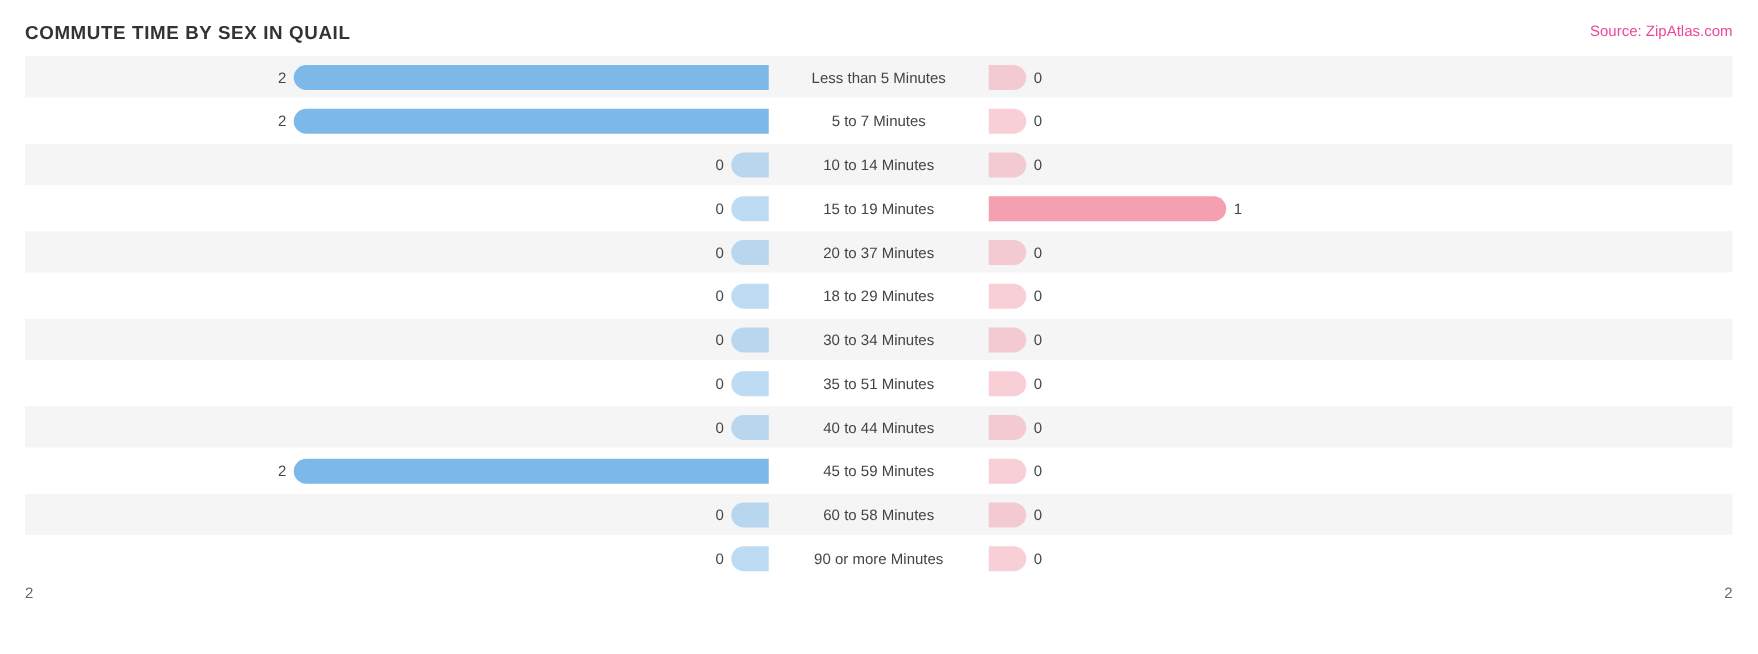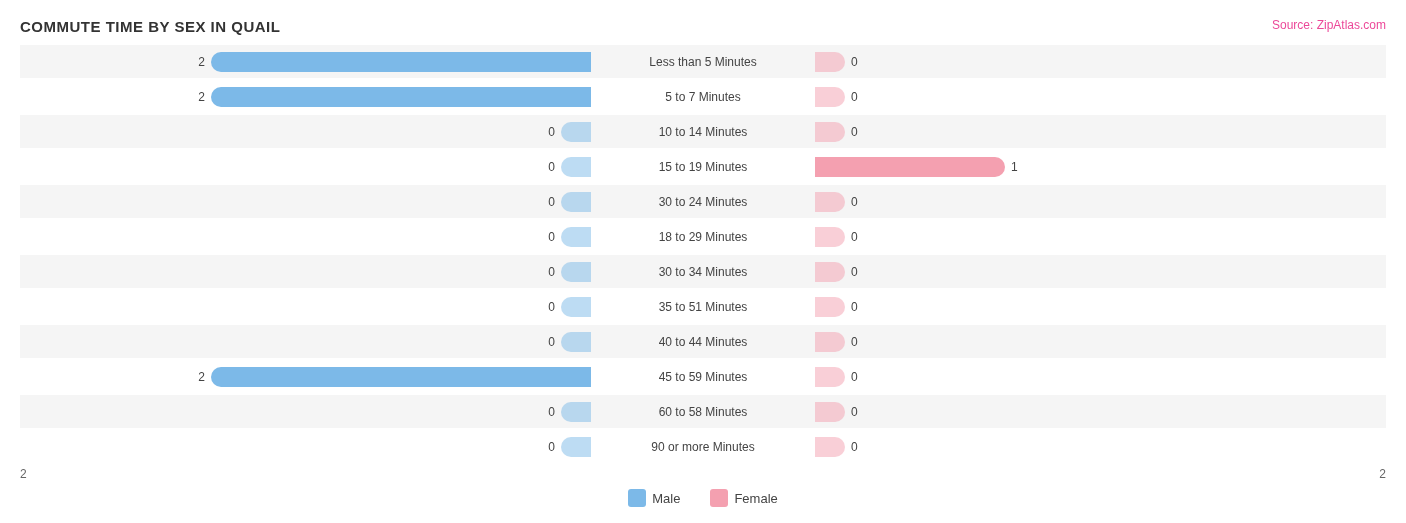--- a/index.html
+++ b/index.html
@@ -57,21 +57,21 @@
       position: relative;
     }
     .right-section {
       width: 620px;
       display: flex;
       align-items: center;
       height: 100%;
       position: relative;
     }
     .label-cell {
-      width: 224px;
+      width: 176px;
       text-align: center;
       font-size: 12px;
       color: #444;
       flex-shrink: 0;
       padding: 0 6px;
       z-index: 2;
     }
     .left-bar-wrap {
       width: 420px;
       display: flex;
@@ -216,21 +216,21 @@
       </div>
     </div>
   </div>
       <div class="bar-row">
     <div class="left-section">
       <div class="left-bar-wrap">
         <span class="bar-value-left">0</span>
         <div class="bar-blue" style="width:30px; opacity:0.5;"></div>
       </div>
     </div>
-    <div class="label-cell">30 to 24 Minutes</div>
+    <div class="label-cell">20 to 37 Minutes</div>
     <div class="right-section">
       <div class="right-bar-wrap">
         <div class="bar-pink" style="width:30px; opacity:0.5;"></div>
         <span class="bar-value-right">0</span>
       </div>
     </div>
   </div>
       <div class="bar-row">
     <div class="left-section">
       <div class="left-bar-wrap">
@@ -336,23 +336,13 @@
       </div>
     </div>
   </div>
     </div>
 
   <div class="axis-labels">
     <span class="axis-left">2</span>
     <span class="axis-right">2</span>
   </div>
 
-  <div class="legend">
-    <div class="legend-item">
-      <div class="legend-box" style="background:#7cb9e8;"></div>
-      <span>Male</span>
-    </div>
-    <div class="legend-item">
-      <div class="legend-box" style="background:#f4a0b0;"></div>
-      <span>Female</span>
-    </div>
-  </div>
 </div>
 
 </body></html>

